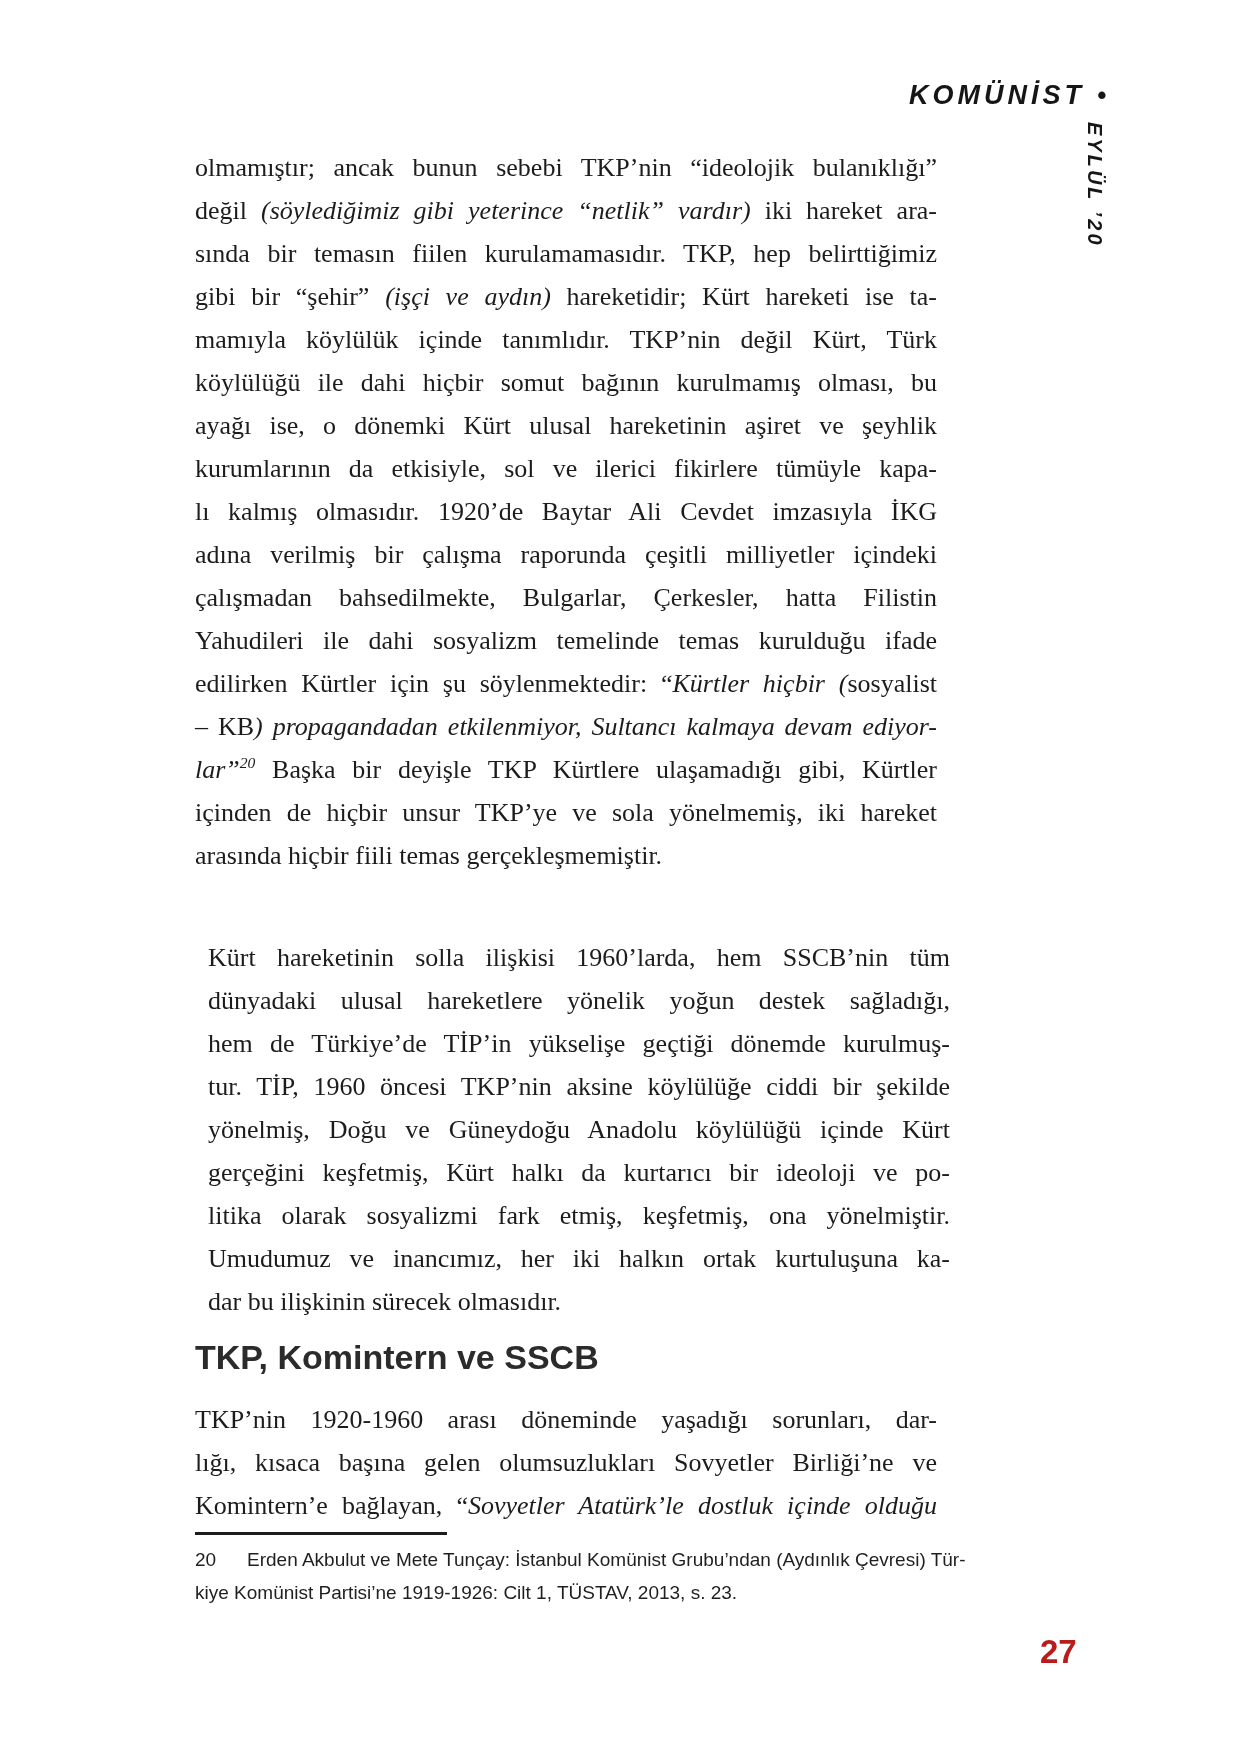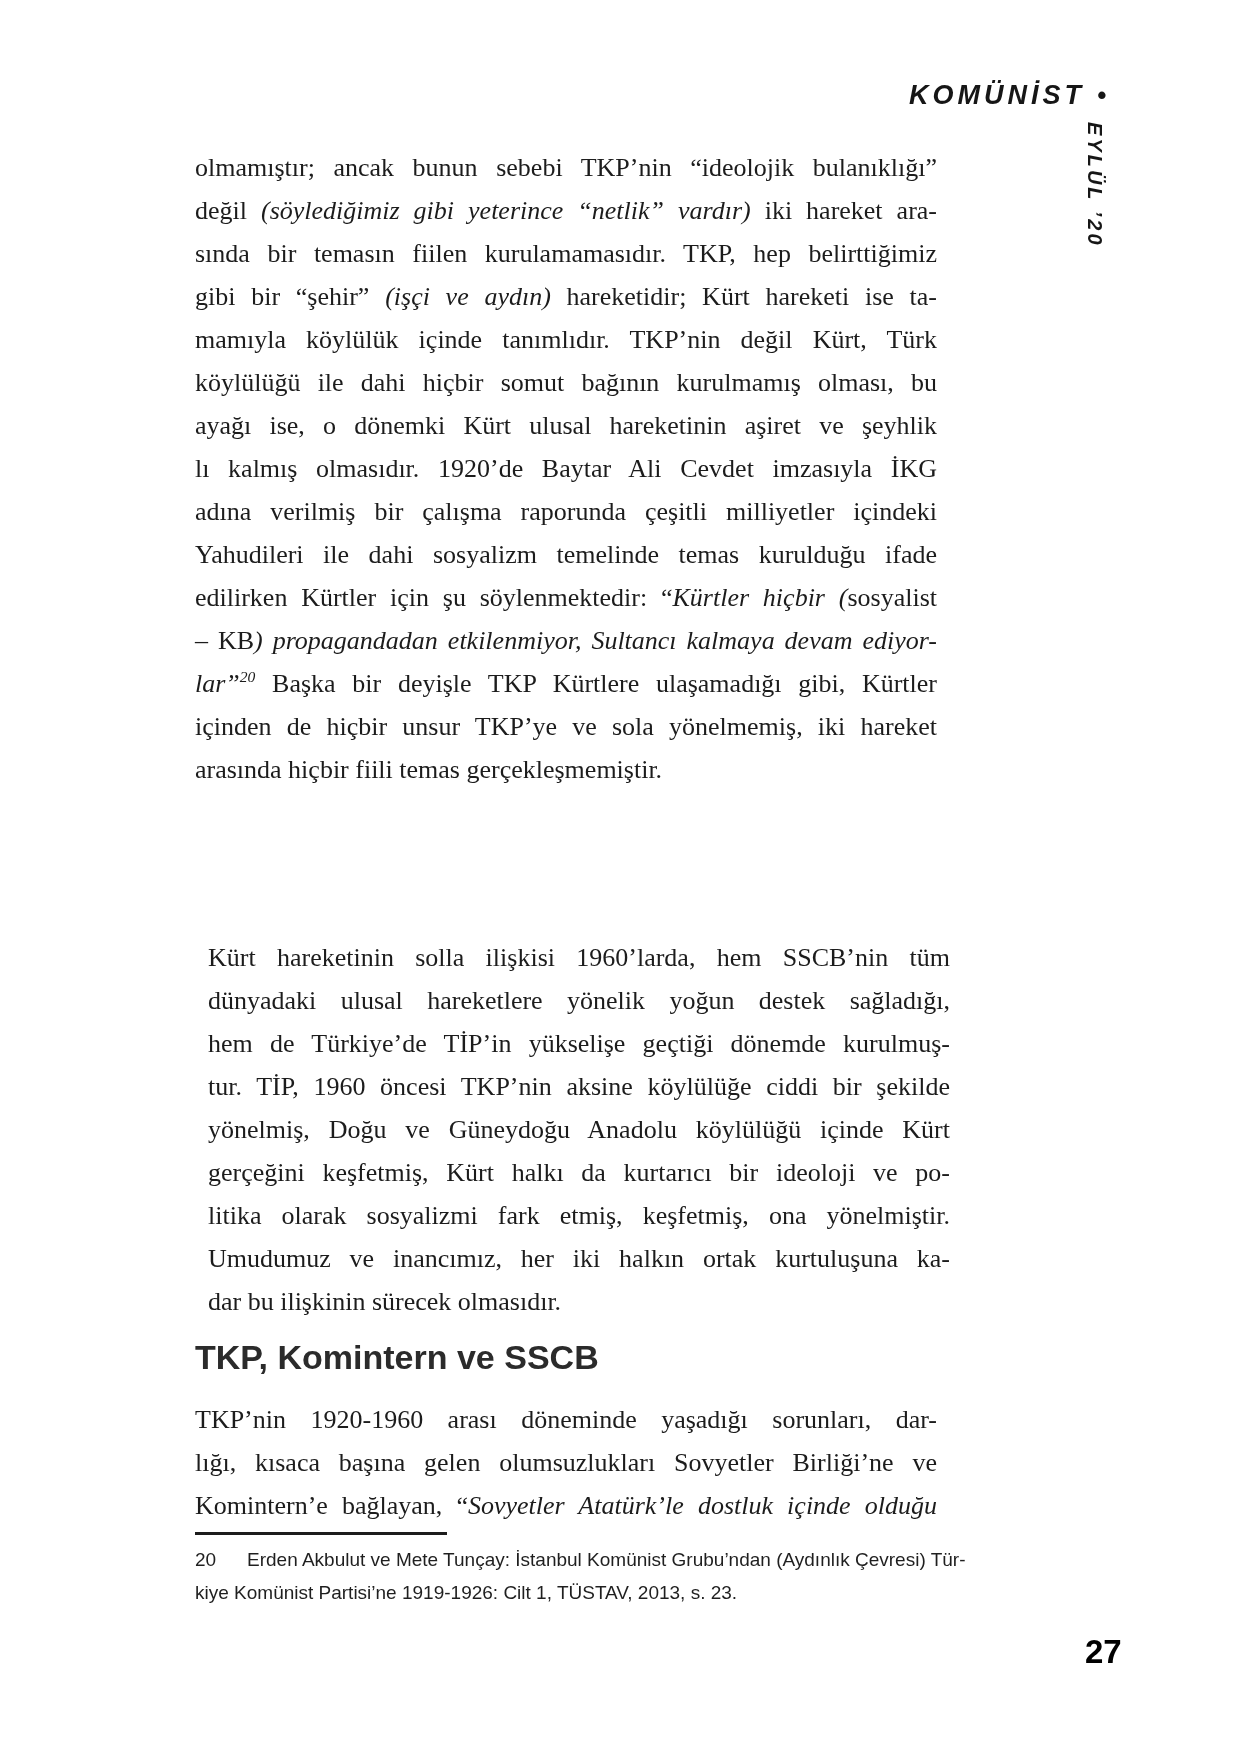--- a/index.html
+++ b/index.html
@@ -93,26 +93,26 @@
     width: 900px;
     font-family: "Liberation Sans", sans-serif;
     font-size: 19px;
     line-height: 33px;
     color: #1f1f1f;
   }
   .footnote .fn-line { white-space: nowrap; }
   .footnote .fn-num { display: inline-block; min-width: 52px; }
   .page-number {
     position: absolute;
-    left: 1085px;
+    left: 1040px;
     top: 1633px;
     font-family: "Liberation Sans", sans-serif;
     font-weight: bold;
     font-size: 33px;
-    color: #000000;
+    color: #b91c1c;
   }
 </style>
 </head>
 <body>
 
 <div class="page">
 
   <div class="journal-header">
     <span>KOMÜNİST</span><span class="bullet">•</span>
   </div>
@@ -120,22 +120,24 @@
   <div class="issue-vertical">EYLÜL ’20</div>
 
   <div class="textblock para" id="p1">
     <div class="line"><span>olmamıştır; ancak bunun sebebi TKP’nin “ideolojik bulanıklığı”</span></div>
     <div class="line"><span>değil </span><span class="it">(söylediğimiz gibi yeterince “netlik” vardır)</span><span> iki hareket ara-</span></div>
     <div class="line"><span>sında bir temasın fiilen kurulamamasıdır. TKP, hep belirttiğimiz</span></div>
     <div class="line"><span>gibi bir “şehir” </span><span class="it">(işçi ve aydın)</span><span> hareketidir; Kürt hareketi ise ta-</span></div>
     <div class="line"><span>mamıyla köylülük içinde tanımlıdır. TKP’nin değil Kürt, Türk</span></div>
     <div class="line"><span>köylülüğü ile dahi hiçbir somut bağının kurulmamış olması, bu</span></div>
     <div class="line"><span>ayağı ise, o dönemki Kürt ulusal hareketinin aşiret ve şeyhlik</span></div>
+    <div class="line"><span>kurumlarının da etkisiyle, sol ve ilerici fikirlere tümüyle kapa-</span></div>
     <div class="line"><span>lı kalmış olmasıdır. 1920’de Baytar Ali Cevdet imzasıyla İKG</span></div>
     <div class="line"><span>adına verilmiş bir çalışma raporunda çeşitli milliyetler içindeki</span></div>
+    <div class="line"><span>çalışmadan bahsedilmekte, Bulgarlar, Çerkesler, hatta Filistin</span></div>
     <div class="line"><span>Yahudileri ile dahi sosyalizm temelinde temas kurulduğu ifade</span></div>
     <div class="line"><span>edilirken Kürtler için şu söylenmektedir: “</span><span class="it">Kürtler hiçbir (</span><span>sosyalist</span></div>
     <div class="line"><span>– KB</span><span class="it">) propagandadan etkilenmiyor, Sultancı kalmaya devam ediyor-</span></div>
     <div class="line"><span class="it">lar”</span><span class="sup">20</span><span> Başka bir deyişle TKP Kürtlere ulaşamadığı gibi, Kürtler</span></div>
     <div class="line"><span>içinden de hiçbir unsur TKP’ye ve sola yönelmemiş, iki hareket</span></div>
     <div class="line last"><span>arasında hiçbir fiili temas gerçekleşmemiştir.</span></div>
   </div>
 
   <div class="textblock para" id="p2">
     <div class="line"><span>Kürt hareketinin solla ilişkisi 1960’larda, hem SSCB’nin tüm</span></div>

